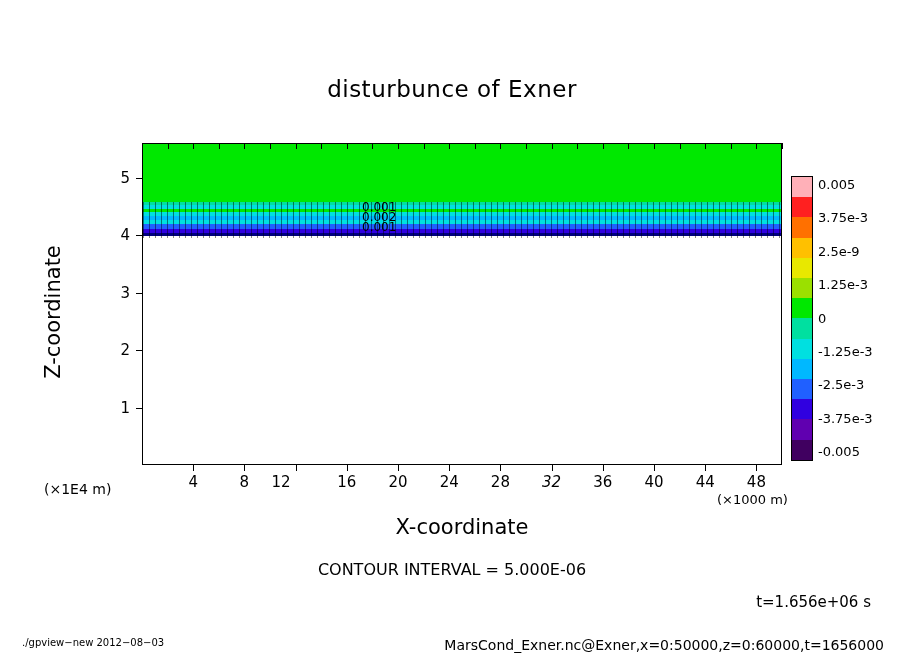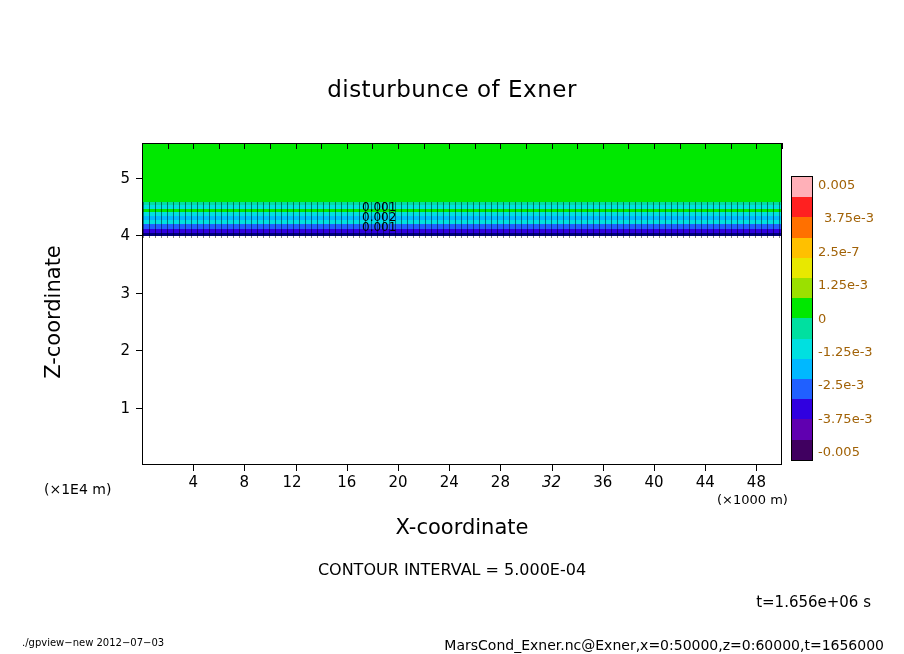--- a/index.html
+++ b/index.html
@@ -135,21 +135,21 @@
     height: 285px;
     border: 1px solid #000;
     box-sizing: border-box;
     overflow: hidden;
   }
   .cb-cell { width: 100%; }
   .cb-tick-label {
     position: absolute;
     left: 818px;
     font-size: 13px;
-    color: #a16207;
+    color: #000000;
     white-space: nowrap;
   }
 
   
   #contour-interval {
     left: 0;
     top: 560px;
     width: 904px;
     text-align: center;
     font-size: 16px;
@@ -210,21 +210,21 @@
 <div class="contour-label" style="left:362px; top:200px;">0.001</div>
 <div class="contour-label" style="left:362px; top:210px;">0.002</div>
 <div class="contour-label" style="left:362px; top:220px;">0.001</div>
 
 <div id="x-ticks">
     <div class="tick-x" style="left: 193.2px; top: 465px; height: 6px;"></div>
     <div class="xlabel-num" style="left: 173.2px; top: 473px;">4</div>
     <div class="tick-x" style="left: 244.4px; top: 465px; height: 6px;"></div>
     <div class="xlabel-num" style="left: 224.4px; top: 473px;">8</div>
     <div class="tick-x" style="left: 295.6px; top: 465px; height: 6px;"></div>
-    <div class="xlabel-num" style="left: 272px; top: 473px;">12</div>
+    <div class="xlabel-num" style="left: 261px; top: 473px;">12</div>
     <div class="tick-x" style="left: 346.8px; top: 465px; height: 6px;"></div>
     <div class="xlabel-num" style="left: 326.8px; top: 473px;">16</div>
     <div class="tick-x" style="left: 398px; top: 465px; height: 6px;"></div>
     <div class="xlabel-num" style="left: 378px; top: 473px;">20</div>
     <div class="tick-x" style="left: 449.2px; top: 465px; height: 6px;"></div>
     <div class="xlabel-num" style="left: 429.2px; top: 473px;">24</div>
     <div class="tick-x" style="left: 500.4px; top: 465px; height: 6px;"></div>
     <div class="xlabel-num" style="left: 480.4px; top: 473px;">28</div>
     <div class="tick-x" style="left: 551.6px; top: 465px; height: 6px;"></div>
     <div class="xlabel-num" style="left: 531.6px; top: 473px; font-style: italic;">32</div>
@@ -291,26 +291,26 @@
     <div class="cb-cell" style="height: 20.2143px; background: rgb(0, 224, 160);"></div>
     <div class="cb-cell" style="height: 20.2143px; background: rgb(0, 224, 224);"></div>
     <div class="cb-cell" style="height: 20.2143px; background: rgb(0, 184, 255);"></div>
     <div class="cb-cell" style="height: 20.2143px; background: rgb(32, 96, 255);"></div>
     <div class="cb-cell" style="height: 20.2143px; background: rgb(48, 0, 224);"></div>
     <div class="cb-cell" style="height: 20.2143px; background: rgb(96, 0, 176);"></div>
     <div class="cb-cell" style="height: 20.2143px; background: rgb(64, 0, 96);"></div>
   </div>
 <div id="colorbar-labels">
     <div class="cb-tick-label" style="top: 177px;">0.005</div>
-    <div class="cb-tick-label" style="top: 210.375px; margin-left: 6px;">3.75e-3</div>
-    <div class="cb-tick-label" style="top: 243.75px;">2.5e-7</div>
+    <div class="cb-tick-label" style="top: 210.375px;">3.75e-3</div>
+    <div class="cb-tick-label" style="top: 243.75px;">2.5e-9</div>
     <div class="cb-tick-label" style="top: 277.125px;">1.25e-3</div>
     <div class="cb-tick-label" style="top: 310.5px;">0</div>
     <div class="cb-tick-label" style="top: 343.875px;">-1.25e-3</div>
     <div class="cb-tick-label" style="top: 377.25px;">-2.5e-3</div>
     <div class="cb-tick-label" style="top: 410.625px;">-3.75e-3</div>
     <div class="cb-tick-label" style="top: 444px;">-0.005</div>
   </div>
 
-<div class="abs" id="contour-interval">CONTOUR INTERVAL = 5.000E-04</div>
+<div class="abs" id="contour-interval">CONTOUR INTERVAL = 5.000E-06</div>
 <div class="abs" id="time-stamp">t=1.656e+06 s</div>
-<div class="abs" id="footer-left">./gpview−new   2012−07−03</div>
+<div class="abs" id="footer-left">./gpview−new   2012−08−03</div>
 <div class="abs" id="footer-right">MarsCond_Exner.nc@Exner,x=0:50000,z=0:60000,t=1656000</div>
 
 </body></html>

